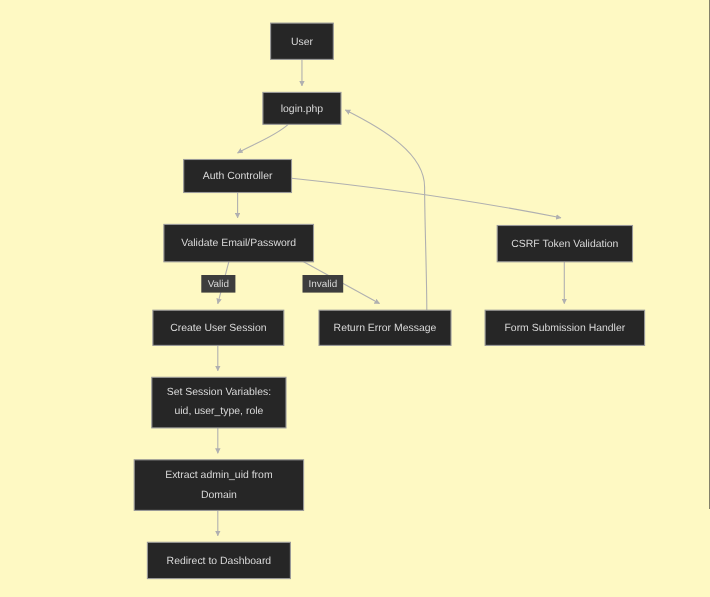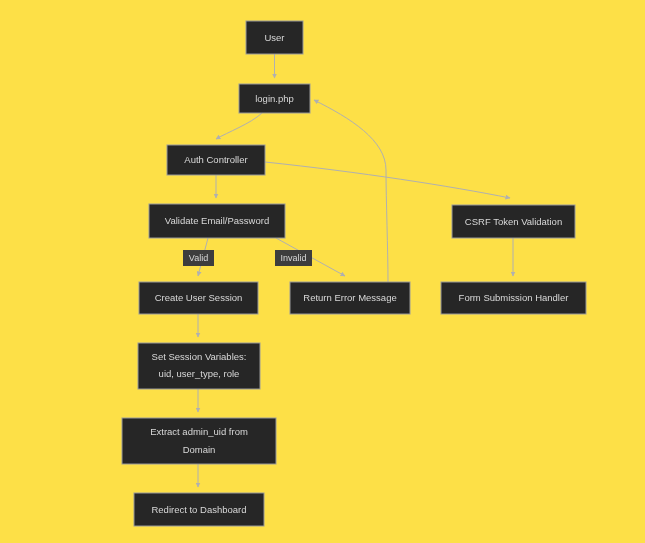--- a/index.html
+++ b/index.html
@@ -4,21 +4,21 @@
 <style>
   html, body {
     margin: 0;
     padding: 0;
     background: #242424;
   }
   #canvas {
     position: relative;
     width: 645px;
     height: 543px;
-    background: #fde047;
+    background: #fef9c3;
     overflow: hidden;
     font-family: "Liberation Sans", sans-serif;
   }
   #flow-svg {
     position: absolute;
     top: 0; left: 0;
     width: 645px;
     height: 543px;
   }
   .node-rect {

